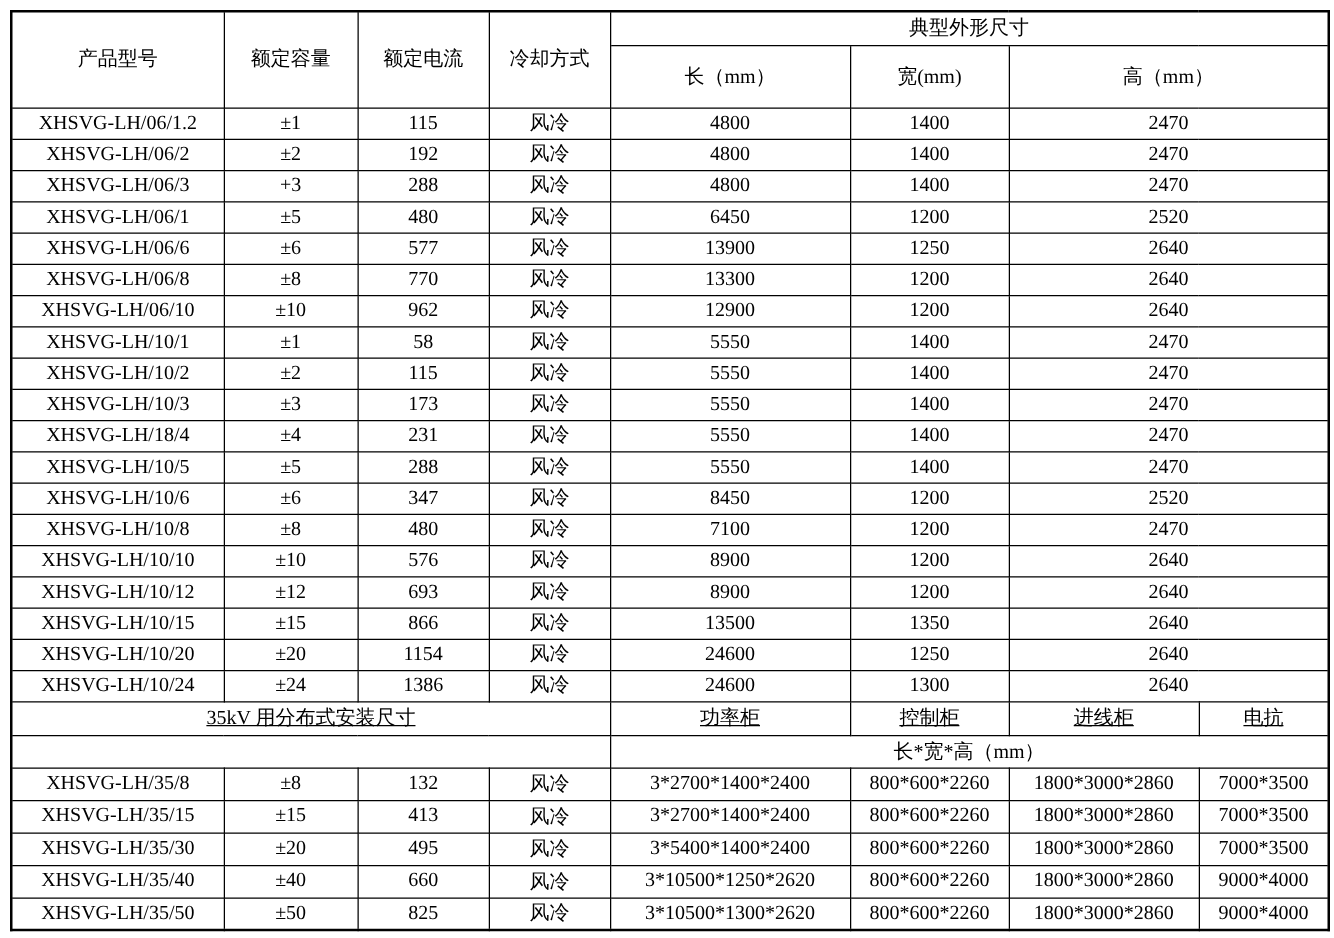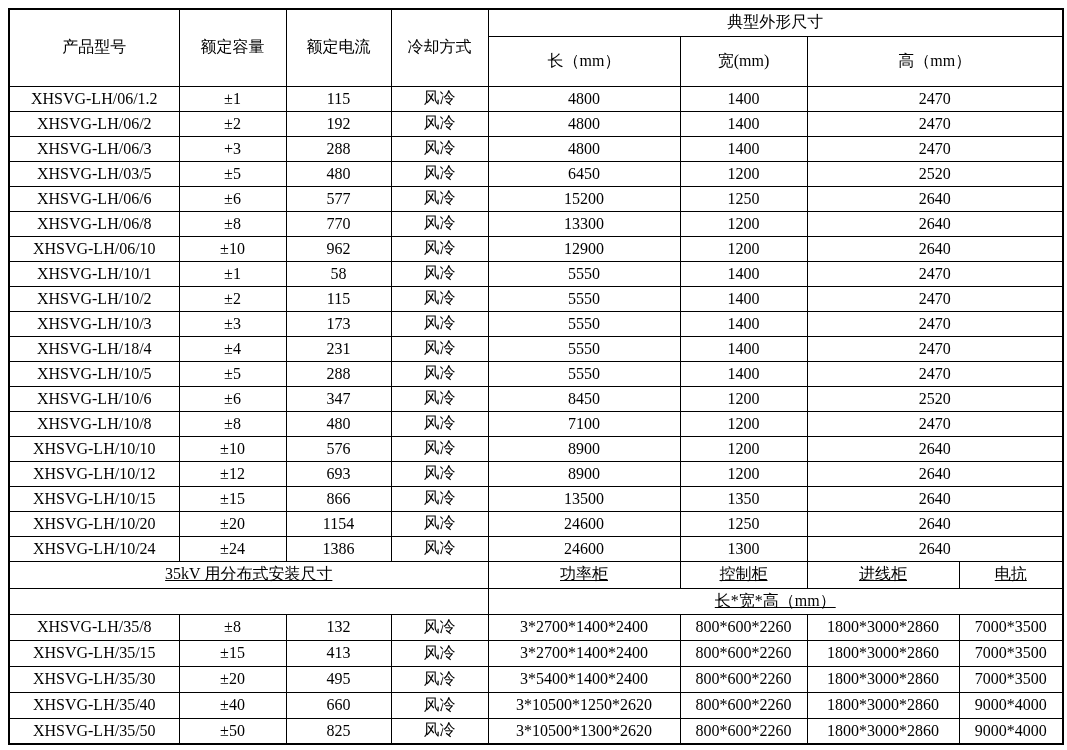--- a/index.html
+++ b/index.html
@@ -31,21 +31,21 @@
     font-size: 16px;
     padding: 0 2px;
     overflow: hidden;
     white-space: nowrap;
     box-sizing: border-box;
   }
   tr.hdr-top    { height: 27px; }
   tr.hdr-dims   { height: 50px; }
   tr.data-row-a { height: 25px; margin-top: 40px; }
   tr.section-row{ height: 27px; text-decoration: underline; }
-  tr.size-row   { height: 26px; text-decoration: underline; }
+  tr.size-row   { height: 26px; }
   tr.data-row-b { height: 26px; }
 </style>
 </head>
 <body>
 
 <div class="page">
   <table class="spec">
     <colgroup>
       <col style="width:170px">
       <col style="width:107px">
@@ -92,34 +92,34 @@
         <tr class="data-row-a">
           <td>XHSVG-LH/06/3</td>
           <td>+3</td>
           <td>288</td>
           <td>风冷</td>
           <td>4800</td>
           <td>1400</td>
           <td colspan="2">2470</td>
         </tr>
         <tr class="data-row-a">
-          <td>XHSVG-LH/03/5</td>
+          <td>XHSVG-LH/06/1</td>
           <td>±5</td>
           <td>480</td>
           <td>风冷</td>
           <td>6450</td>
           <td>1200</td>
           <td colspan="2">2520</td>
         </tr>
         <tr class="data-row-a">
           <td>XHSVG-LH/06/6</td>
           <td>±6</td>
           <td>577</td>
           <td>风冷</td>
-          <td>15200</td>
+          <td>13900</td>
           <td>1250</td>
           <td colspan="2">2640</td>
         </tr>
         <tr class="data-row-a">
           <td>XHSVG-LH/06/8</td>
           <td>±8</td>
           <td>770</td>
           <td>风冷</td>
           <td>13300</td>
           <td>1200</td>

